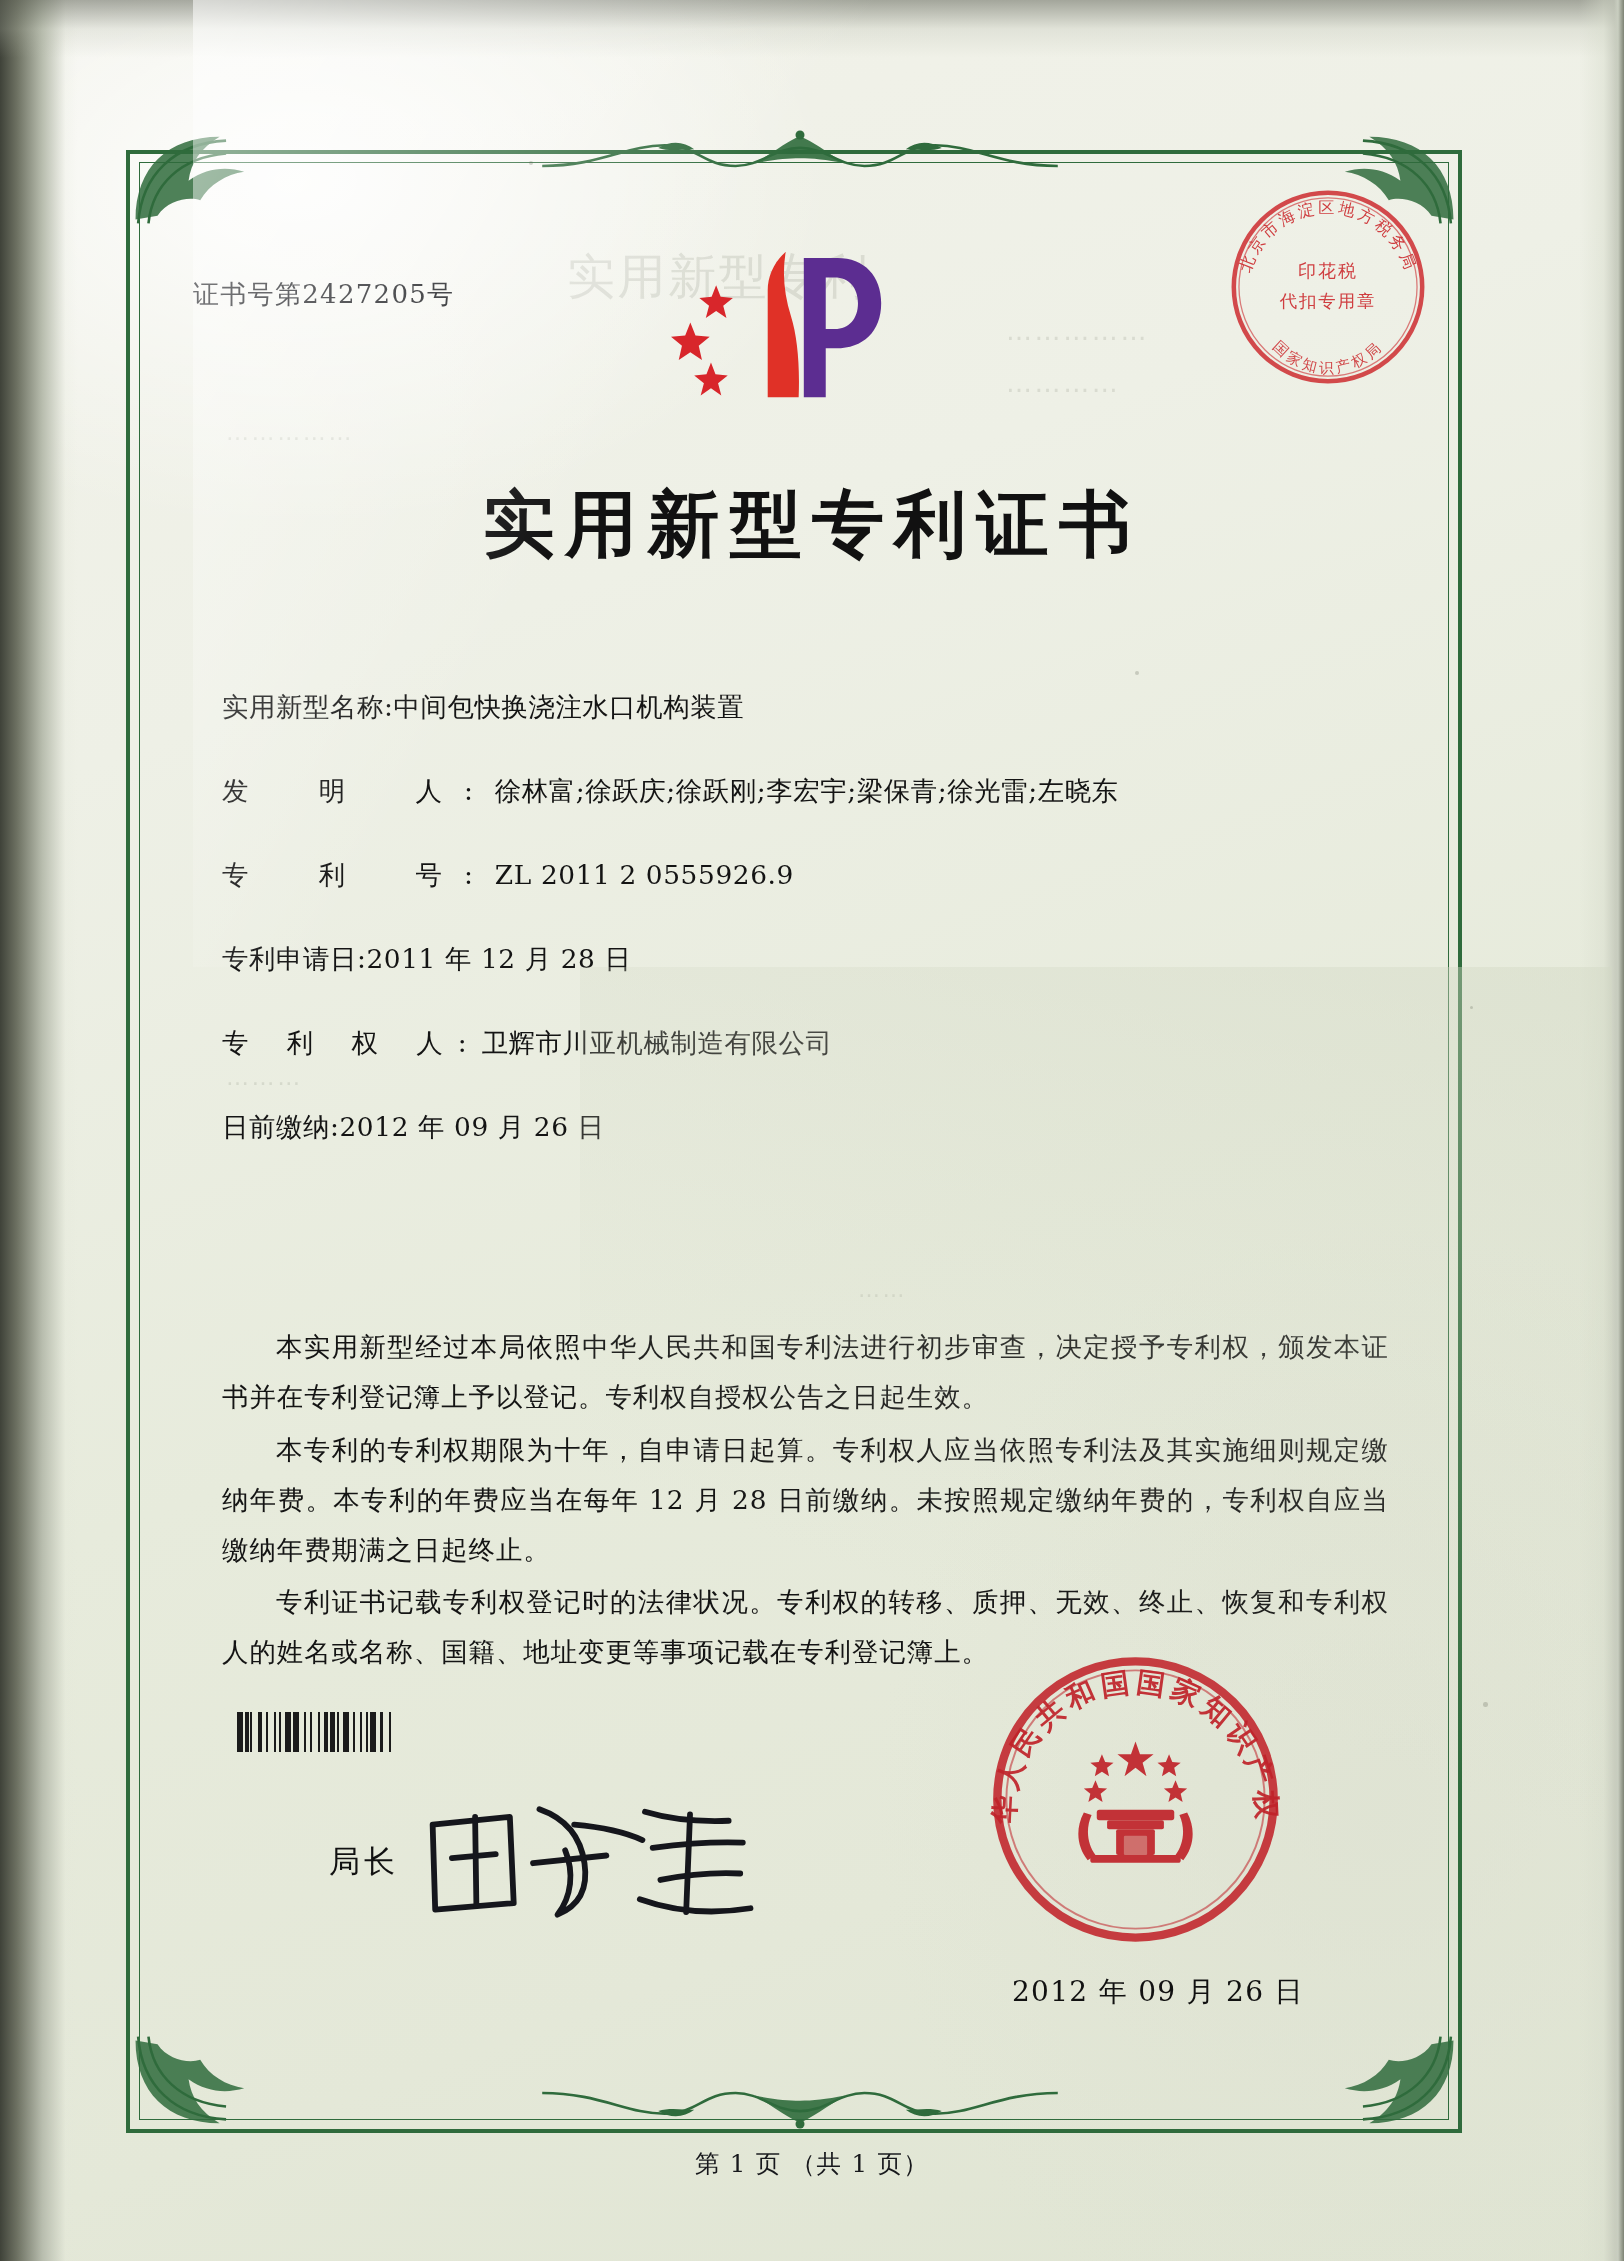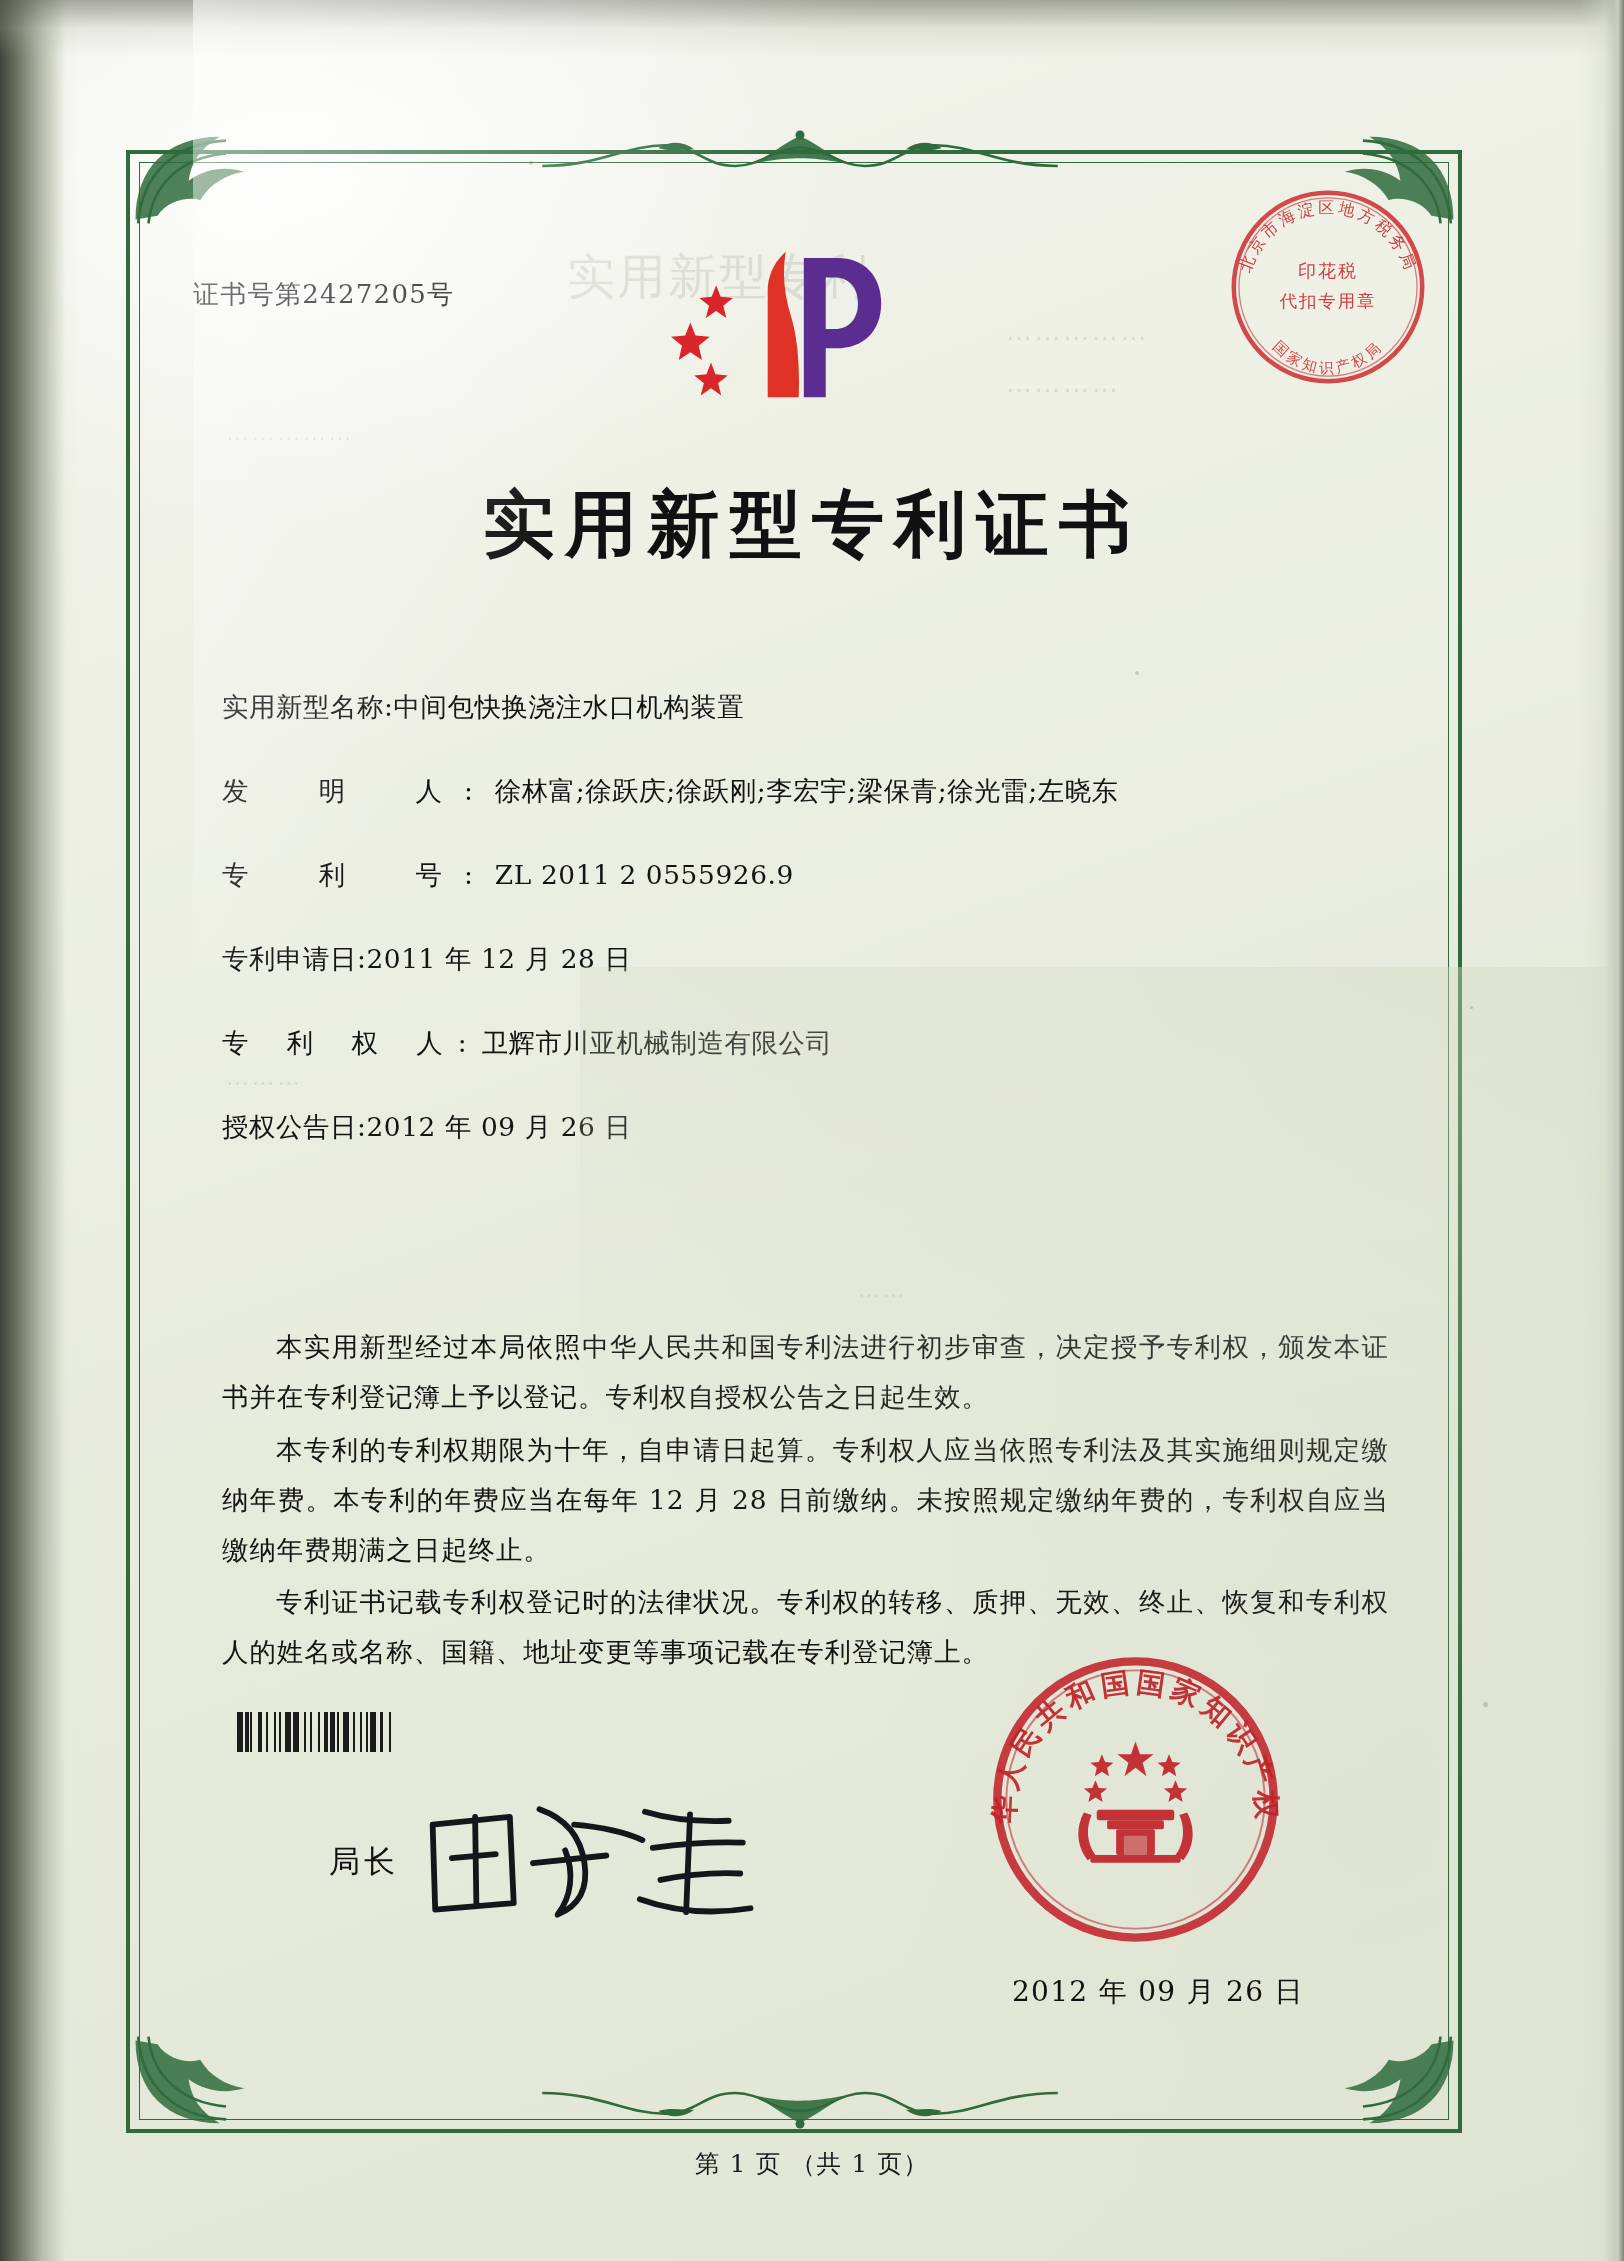--- a/index.html
+++ b/index.html
@@ -370,21 +370,21 @@
     <div class="field">
       <span class="lab spaced3">专　利　号:</span><span class="val">ZL 2011 2 0555926.9</span>
     </div>
     <div class="field">
       <span class="lab">专利申请日:</span><span class="val">2011 年 12 月 28 日</span>
     </div>
     <div class="field">
       <span class="lab spaced2">专 利 权 人:</span><span class="val">卫辉市川亚机械制造有限公司</span>
     </div>
     <div class="field">
-      <span class="lab">授权公告日:</span><span class="val">2012 年 09 月 26 日</span>
+      <span class="lab">日前缴纳:</span><span class="val">2012 年 09 月 26 日</span>
     </div>
   </div>
 
   <div class="body-text">
     <p>本实用新型经过本局依照中华人民共和国专利法进行初步审查，决定授予专利权，颁发本证书并在专利登记簿上予以登记。专利权自授权公告之日起生效。</p>
     <p>本专利的专利权期限为十年，自申请日起算。专利权人应当依照专利法及其实施细则规定缴纳年费。本专利的年费应当在每年 12 月 28 日前缴纳。未按照规定缴纳年费的，专利权自应当缴纳年费期满之日起终止。</p>
     <p>专利证书记载专利权登记时的法律状况。专利权的转移、质押、无效、终止、恢复和专利权人的姓名或名称、国籍、地址变更等事项记载在专利登记簿上。</p>
   </div>
 
   <div class="barcode" id="barcode">

